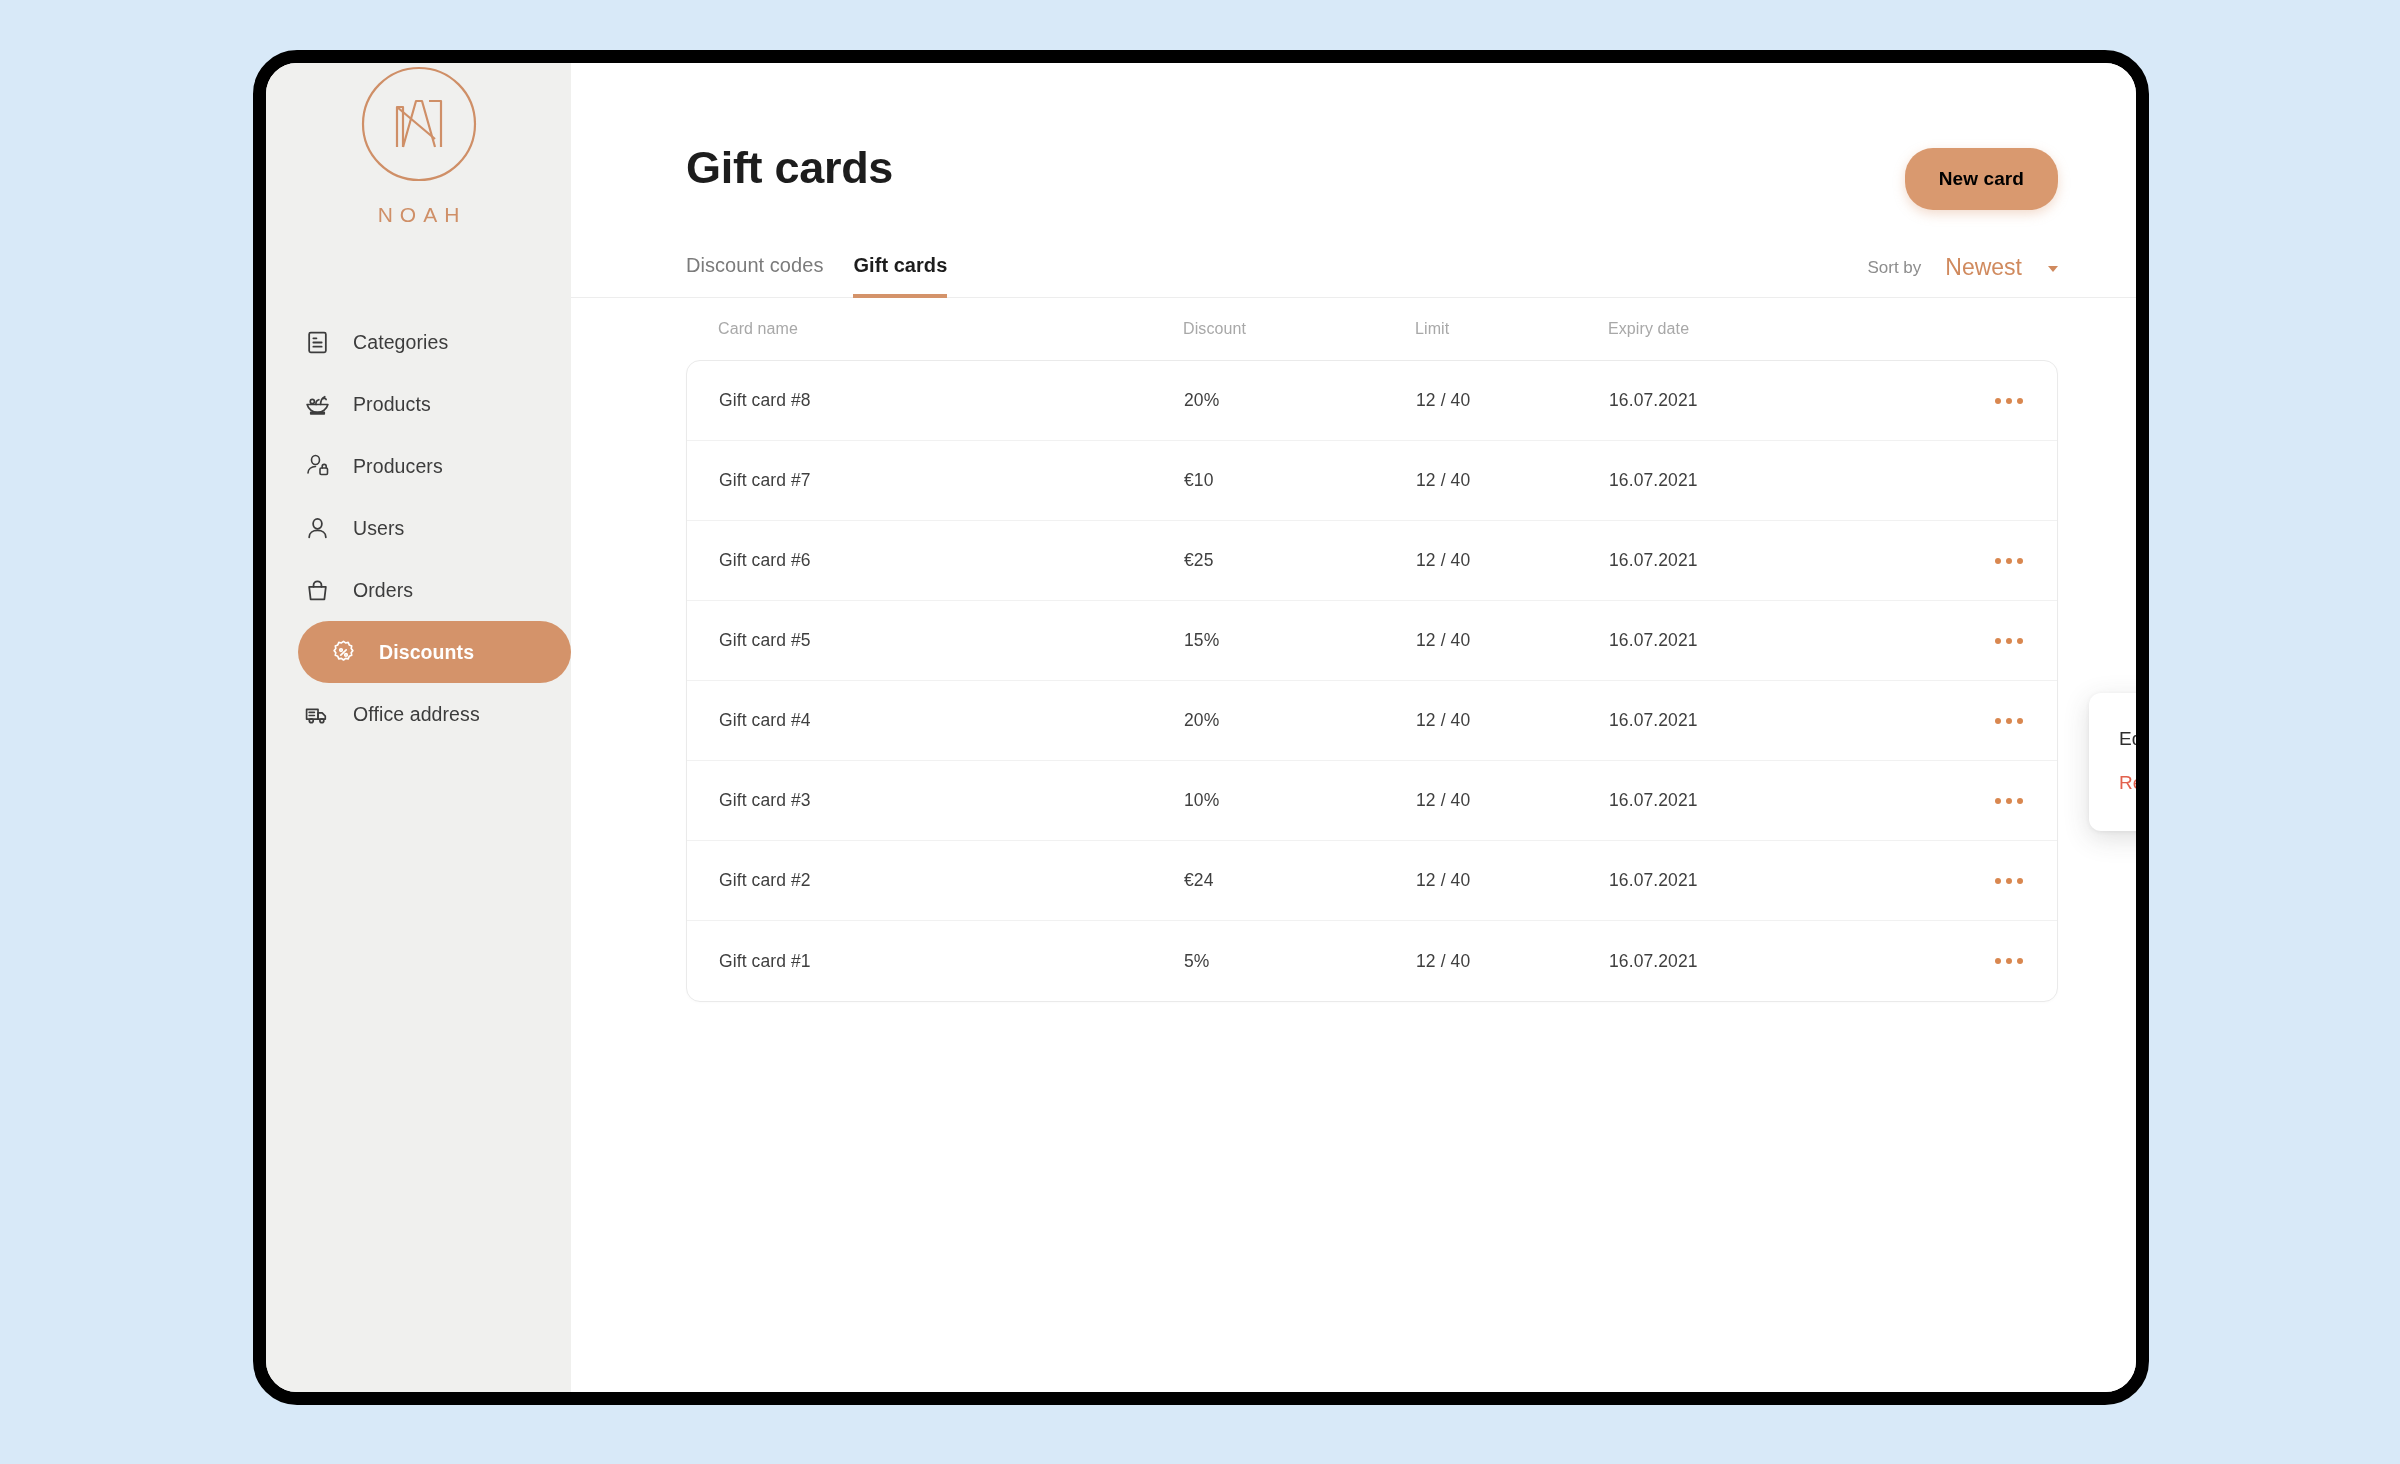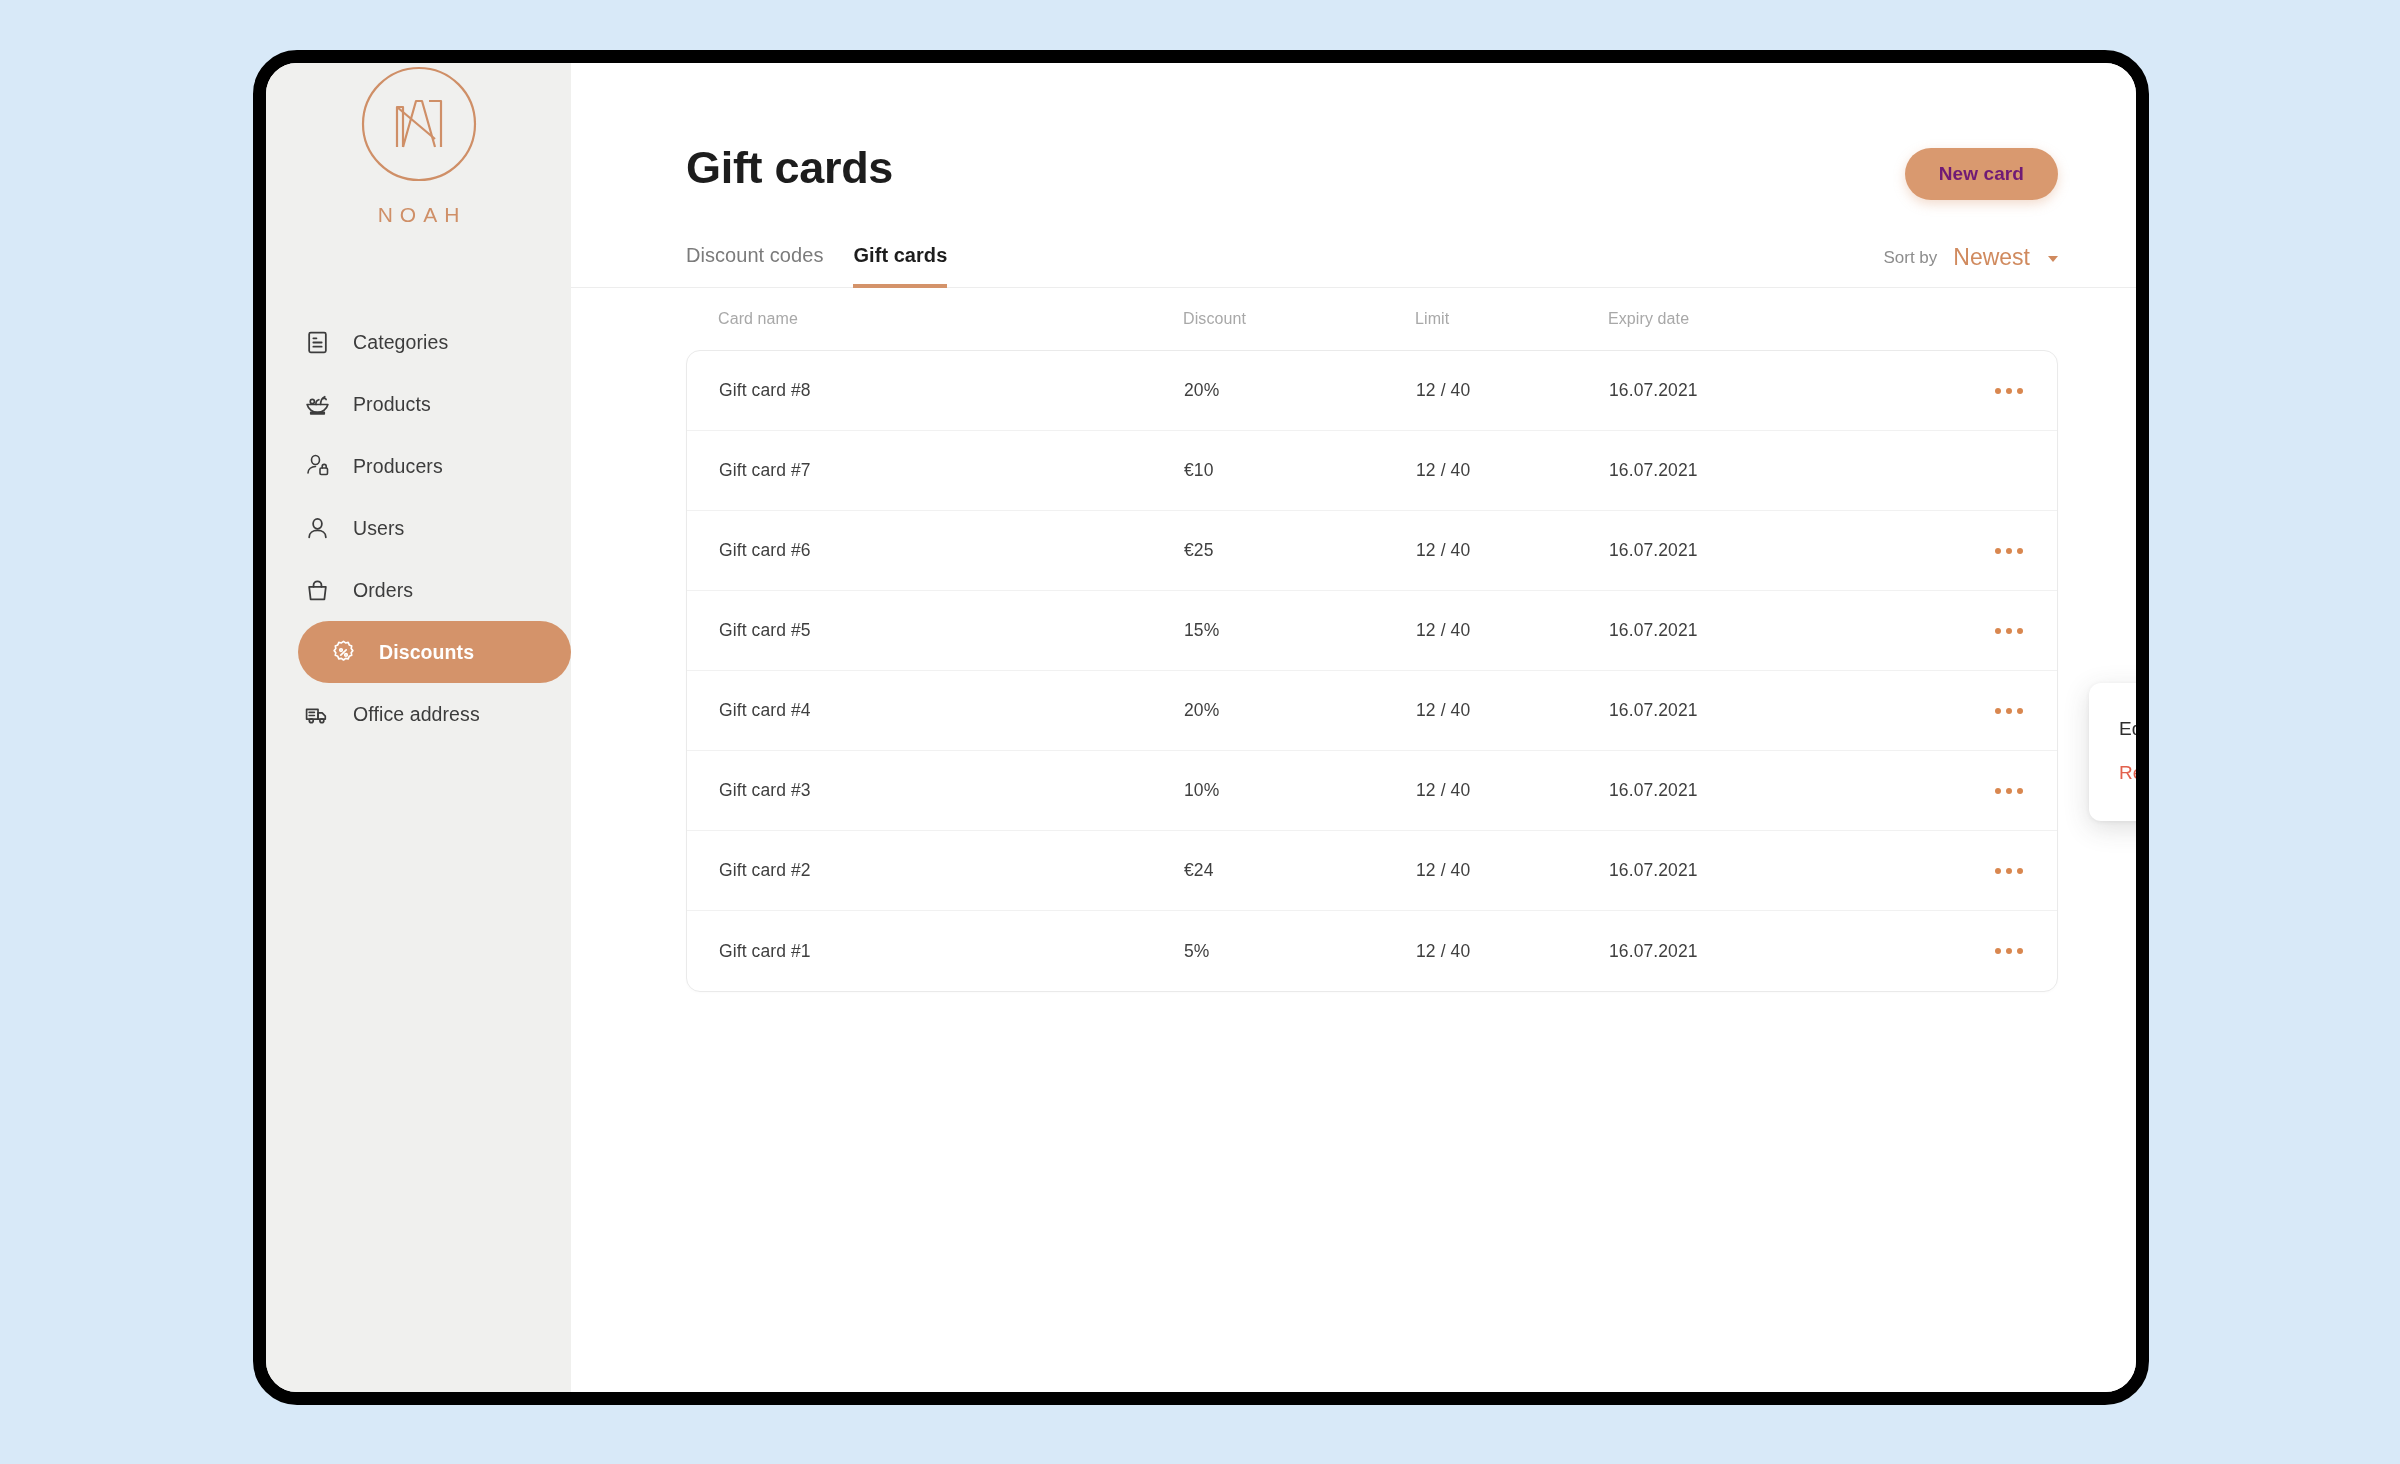--- a/index.html
+++ b/index.html
@@ -121,25 +121,25 @@
   #page-title {
     font-size: 45px;
     font-weight: 700;
     color: #1d1d1d;
     letter-spacing: -.3px;
     line-height: 1;
   }
 
   #new-card-button {
     background: #d9996f;
-    color: #701a75;
+    color: #000000;
     border: none;
     border-radius: 28px;
     padding: 0 34px;
-    height: 52px;
+    height: 62px;
     font-size: 19px;
     font-family: inherit;
     font-weight: 600;
     cursor: pointer;
     letter-spacing: .1px;
     box-shadow: 0 4px 12px rgba(217,153,111,.35);
     margin-top: 3px;
   }
 
   #tabs-row {
@@ -164,21 +164,21 @@
   }
   .tab.active {
     color: #1d1d1d;
     font-weight: 600;
     border-bottom-color: #d4936a;
   }
 
   #sort-control {
     display: flex;
     align-items: center;
-    gap: 16px;
+    gap: 24px;
     padding-bottom: 16px;
     cursor: pointer;
   }
   #sort-label { font-size: 17px; color: #8d8d8d; }
   #sort-value { font-size: 23px; color: #d08a5e; }
   #sort-caret {
     width: 0; height: 0;
     border-left: 5px solid transparent;
     border-right: 5px solid transparent;
     border-top: 6px solid #d08a5e;

